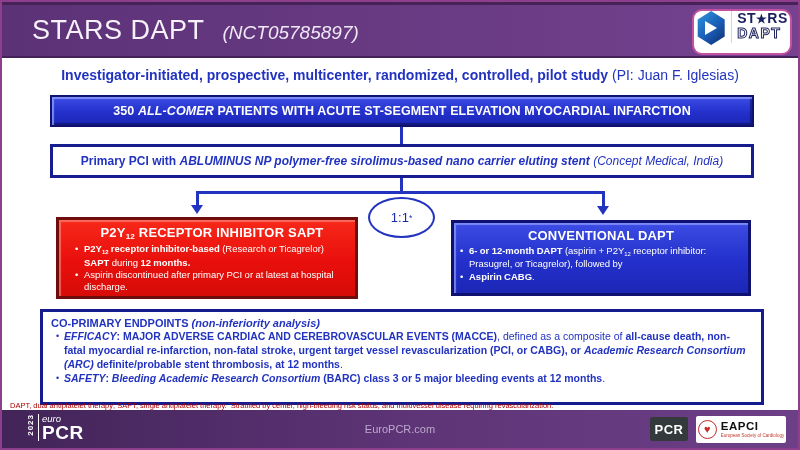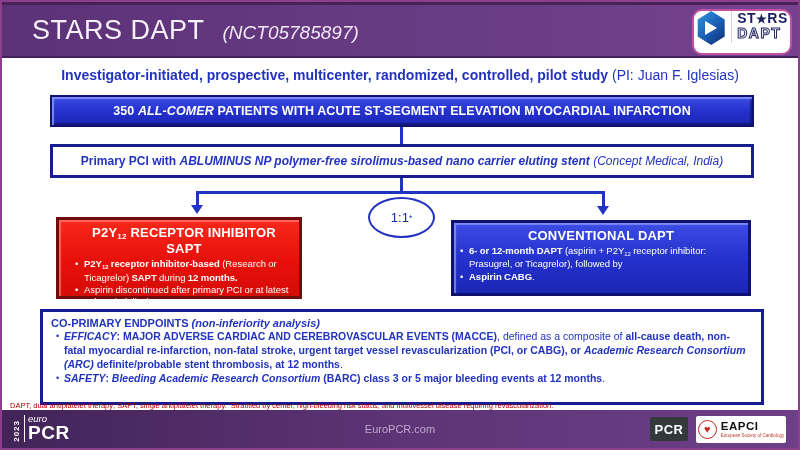--- a/index.html
+++ b/index.html
@@ -87,21 +87,21 @@
   .oval {
     position:absolute; left:366px; top:195px; width:67px; height:41px; z-index:5;
     background:#ffffff; border:2.5px solid #2233c0; border-radius:50%;
     display:flex; align-items:center; justify-content:center;
     color:#1a2ab0; font-size:13px; font-weight:normal;
   }
 
   
   .arm { position:absolute; z-index:2; color:#ffffff; padding:3px 6px 3px 6px; }
   .arm-red {
-    left:54px; top:215px; width:246px; height:82px;
+    left:54px; top:215px; width:302px; height:82px;
     background:linear-gradient(180deg,#f7281a 0%, #e80f0b 55%, #d60c08 100%);
     border:3px solid #6f0d0d;
     box-shadow:inset 2px 2px 1px rgba(255,150,140,0.6);
     padding-left:16px;
   }
   .arm-blue {
     left:449px; top:218px; width:300px; height:76px;
     background:linear-gradient(180deg,#3c4ce4 0%, #2330cb 55%, #1c27b6 100%);
     border:3px solid #0e1170;
     box-shadow:inset 2px 2px 1px rgba(150,165,255,0.7);
@@ -127,21 +127,21 @@
     position:absolute; left:8px; top:399px; right:8px;
     font-size:7.5px; color:#b00000;
   }
 
   
   .footer {
     position:absolute; left:0; right:0; bottom:0; height:38px;
     background:linear-gradient(90deg,#422458 0%, #5d3476 50%, #6d3f87 100%);
     display:flex; align-items:center;
   }
-  .europcr { position:absolute; left:10px; top:4px; display:flex; align-items:flex-end; color:#fff; }
+  .europcr { position:absolute; left:24px; top:4px; display:flex; align-items:flex-start; color:#fff; }
   .europcr .year {
     writing-mode:vertical-rl; transform:rotate(180deg);
     font-size:8px; font-weight:bold; letter-spacing:1px; margin-right:3px;
   }
   .europcr .rule { width:1px; height:27px; background:#ffffff; margin-right:3px; }
   .europcr .stack { display:flex; flex-direction:column; line-height:1; }
   .europcr .euro { font-style:italic; font-size:9.5px; }
   .europcr .pcr { font-weight:bold; font-size:19px; letter-spacing:0.5px; margin-top:-1px; }
   .footer-url {
     position:absolute; left:0; right:0; text-align:center;

